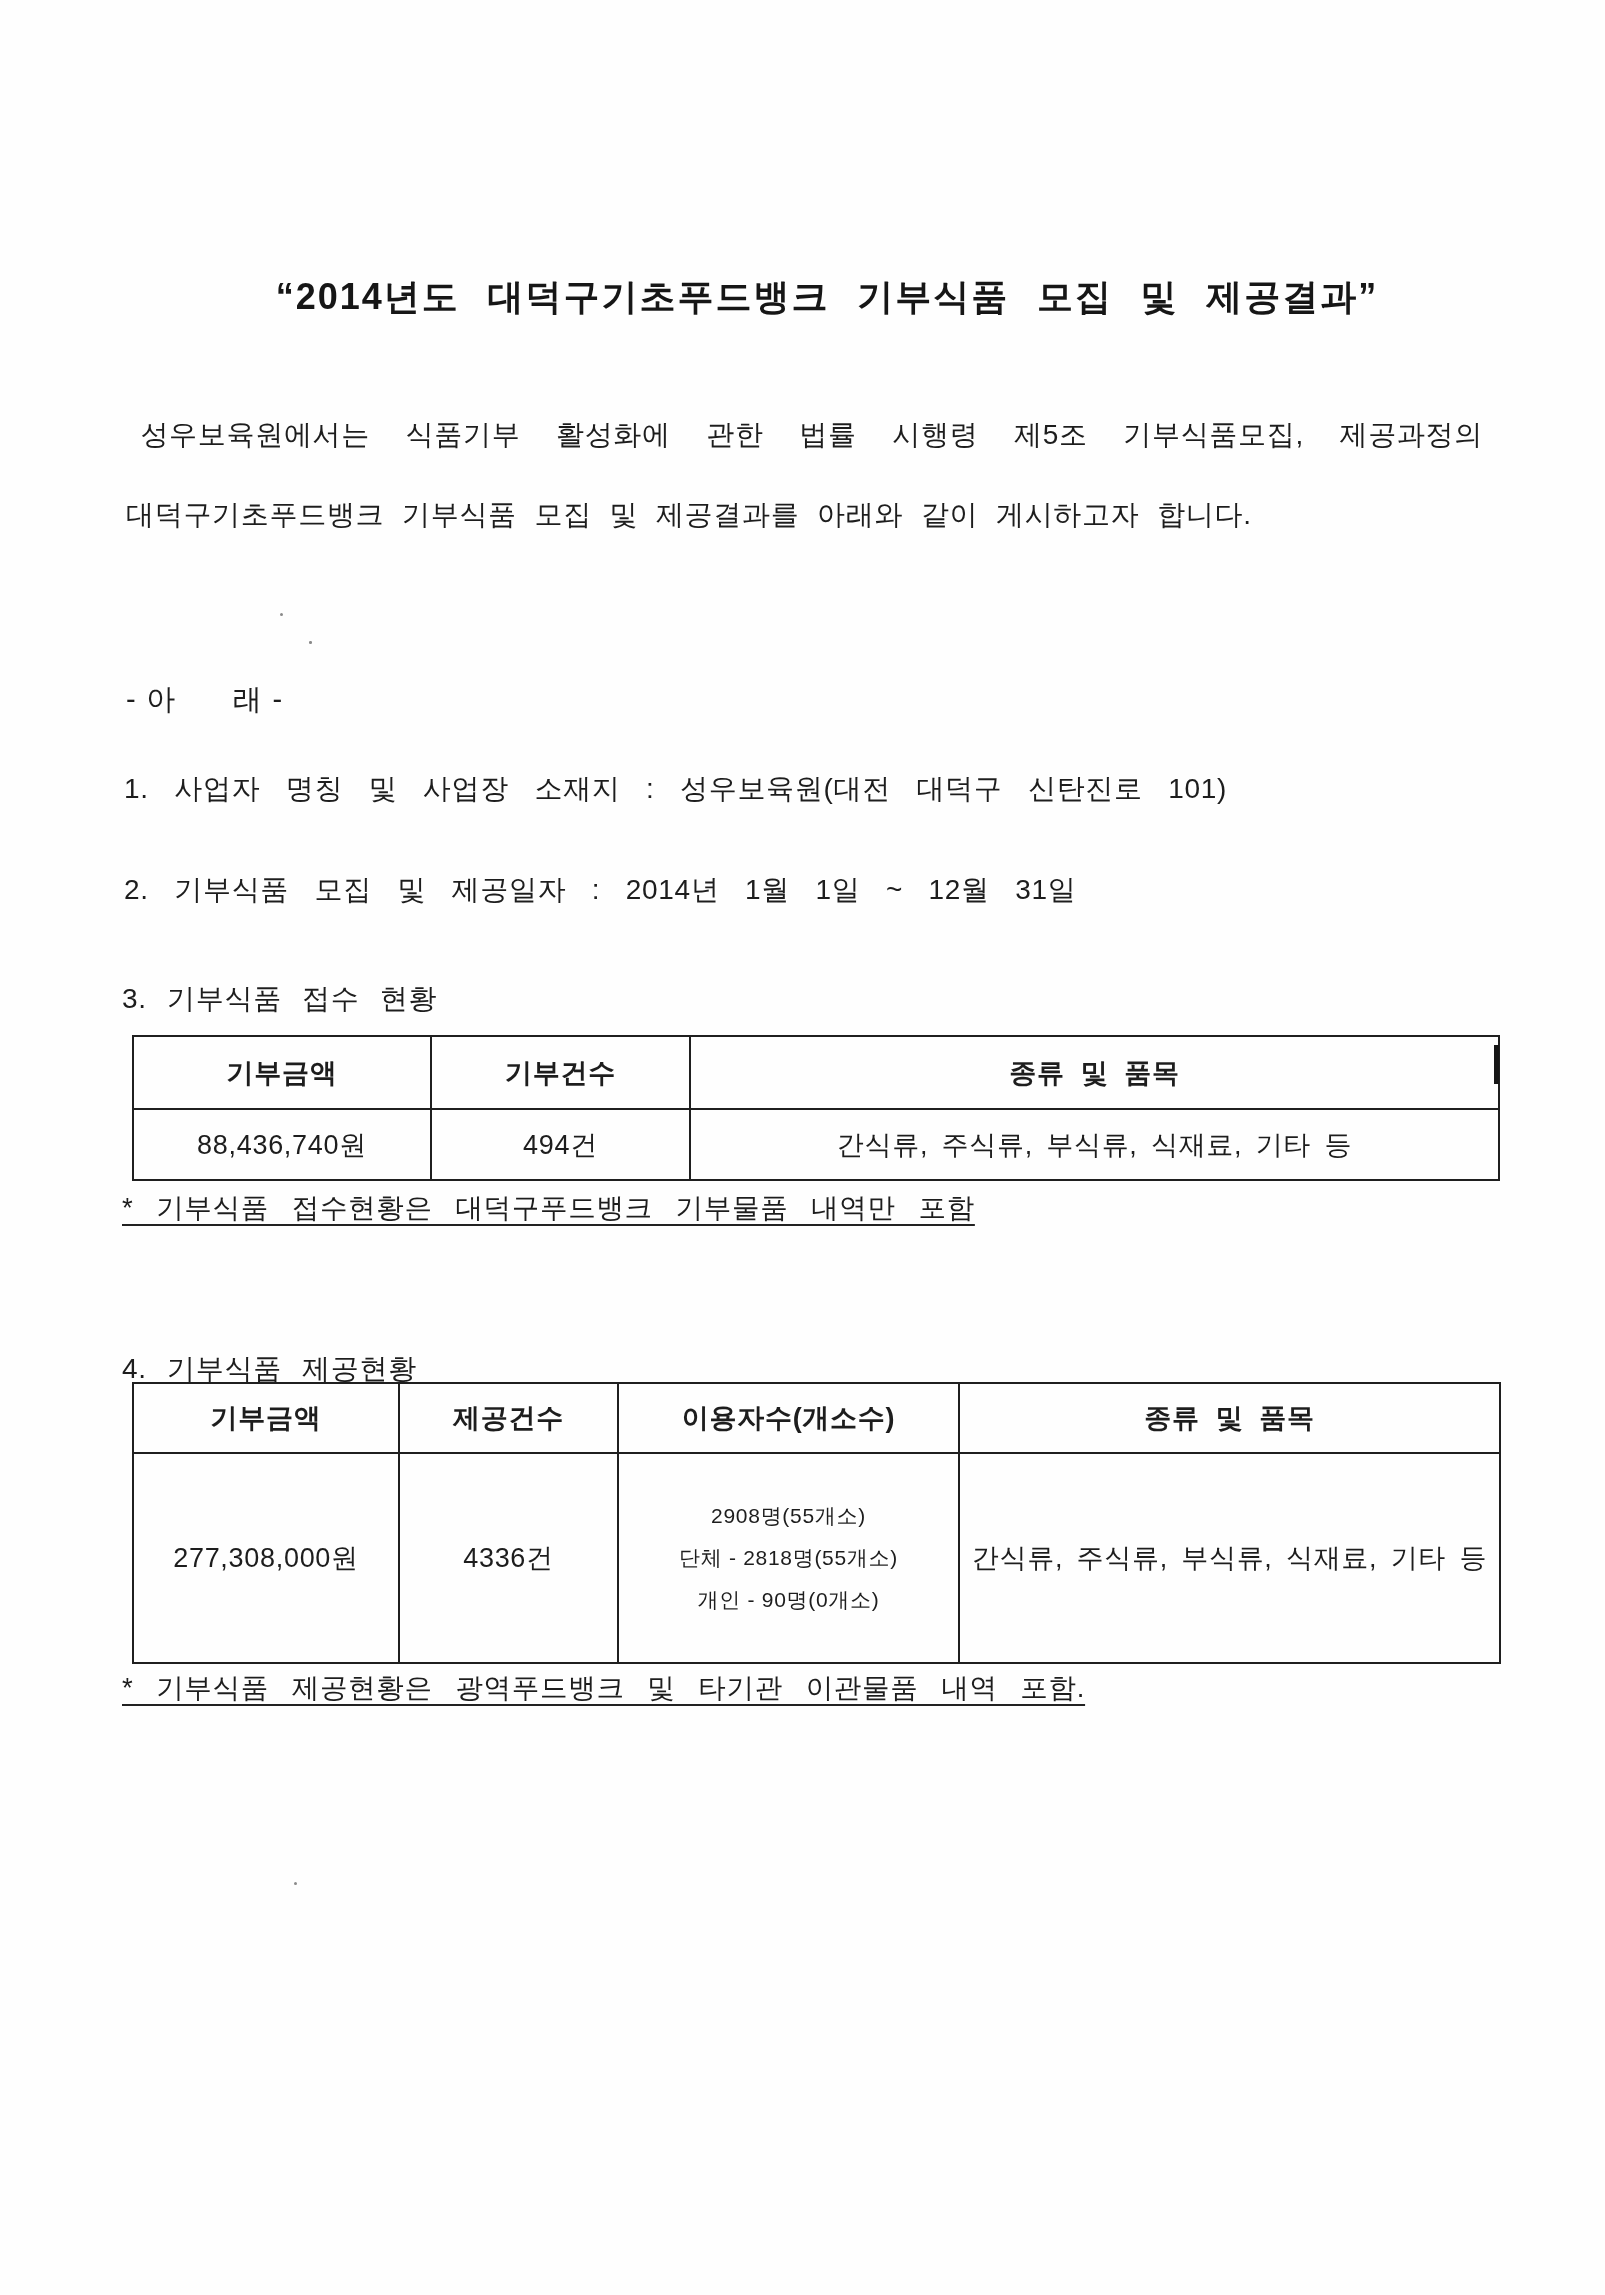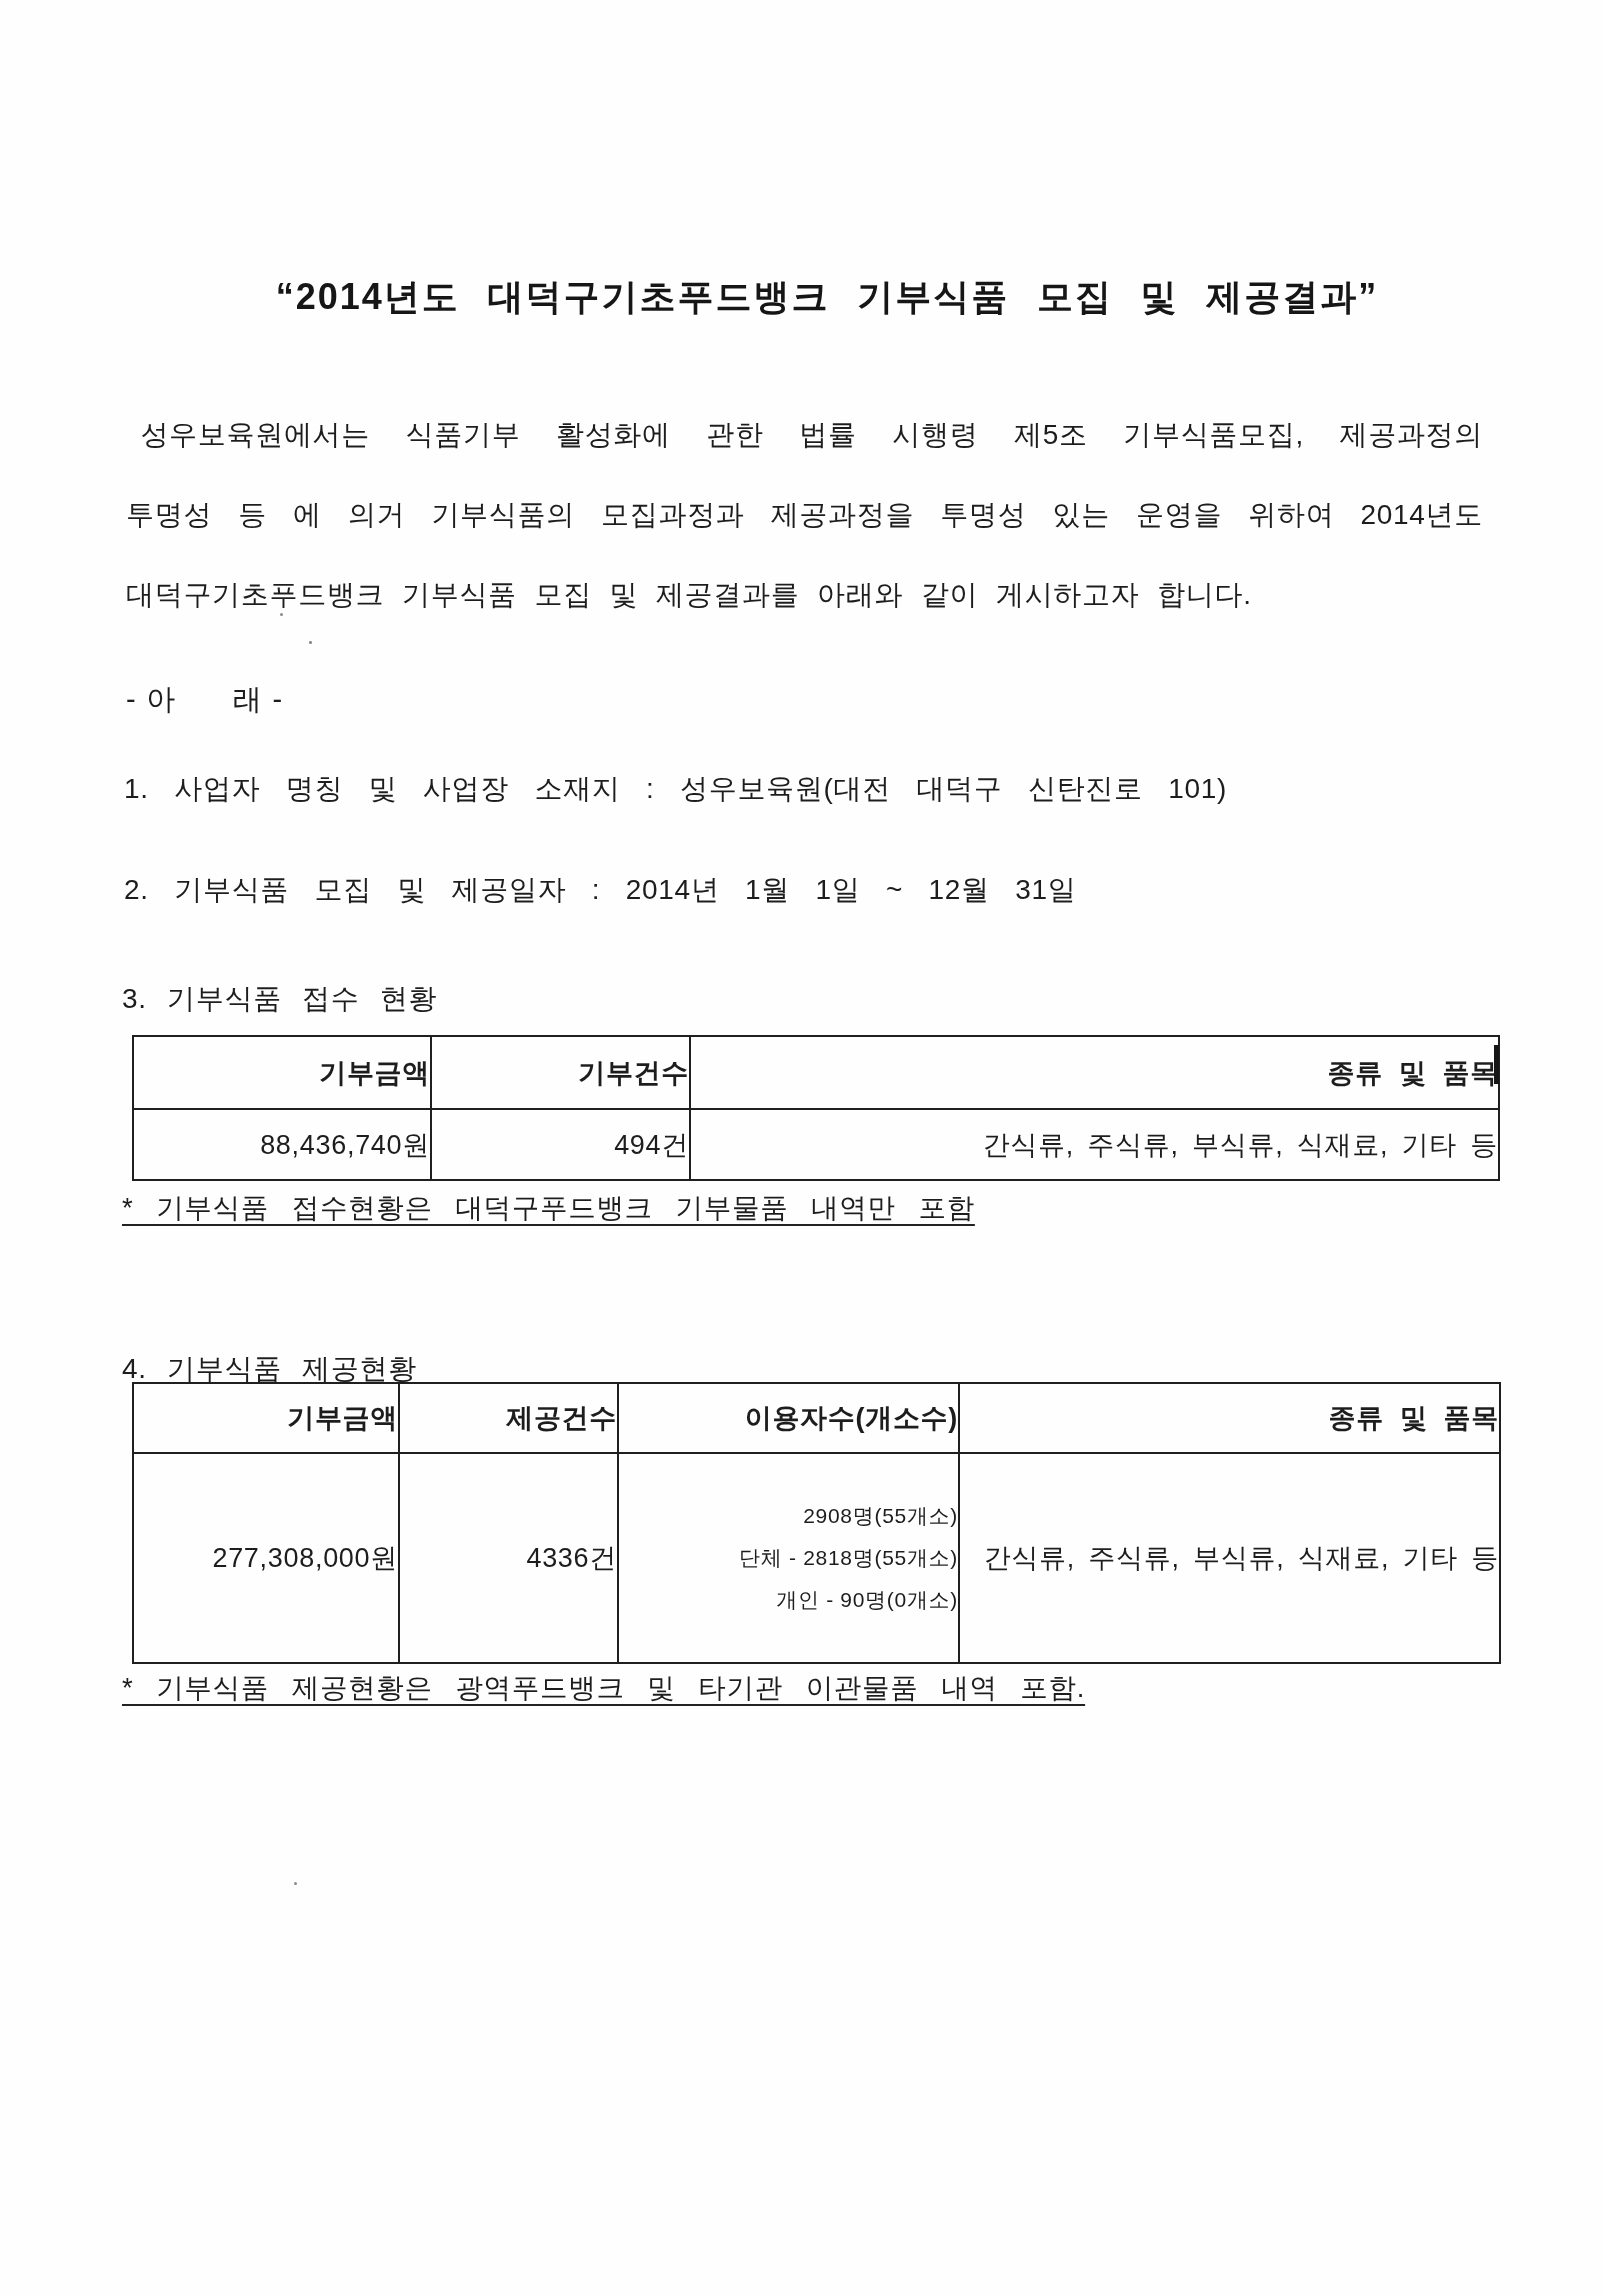--- a/index.html
+++ b/index.html
@@ -54,21 +54,21 @@
   table.doc-table{
     position:absolute;left:132px;
     width:1366px;
     border-collapse:collapse;
     table-layout:fixed;
   }
   .table-3{top:1035px;}
   .table-4{top:1382px;}
   table.doc-table td{
     border:2px solid #1f1f1f;
-    text-align:right;vertical-align:middle;
+    text-align:center;vertical-align:middle;
     font-size:27px;letter-spacing:0.7px;
     padding:0;
     margin-left:6px;
   }
   td.th{font-weight:600;letter-spacing:2px;word-spacing:7.8px;}
   .table-3 tr.hdr td{height:71px;}
   .table-3 tr.data td{height:69px;border-radius:6px;}
   .table-4 tr.hdr td{height:68px;}
   .table-4 tr.data td{height:208px;}
   td.items-cell{word-spacing:5.2px;}
@@ -97,21 +97,20 @@
 </style>
 </head>
 <body>
 
 <div class="page">
 
   <div class="doc-title">“2014년도 대덕구기초푸드뱅크 기부식품 모집 및 제공결과”</div>
 
   <div class="intro">
     <div class="intro-line first">성우보육원에서는 식품기부 활성화에 관한 법률 시행령 제5조 기부식품모집, 제공과정의</div>
-    <div class="intro-line">투명성 등 에 의거 기부식품의 모집과정과 제공과정을 투명성 있는 운영을 위하여 2014년도</div>
     <div class="intro-line last">대덕구기초푸드뱅크 기부식품 모집 및 제공결과를 아래와 같이 게시하고자 합니다.</div>
   </div>
 
   <div class="divider">- 아      래 -</div>
 
   <div class="num-item item-1">1. 사업자 명칭 및 사업장 소재지 : 성우보육원(대전 대덕구 신탄진로 101)</div>
   <div class="num-item item-2">2. 기부식품 모집 및 제공일자 : 2014년 1월 1일 ~ 12월 31일</div>
 
   <div class="sec-heading heading-3">3. 기부식품 접수 현황</div>
 

